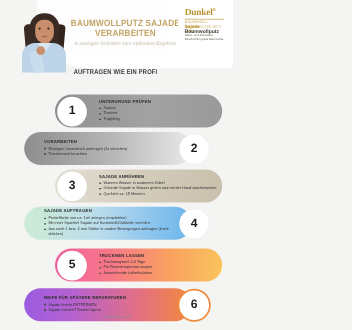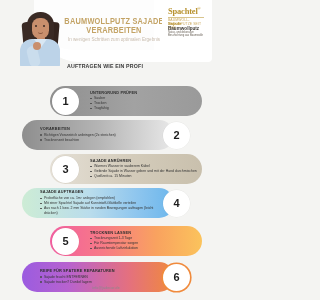--- a/index.html
+++ b/index.html
@@ -185,21 +185,21 @@
       <div class="ph-arm"></div>
       <div class="ph-hand"></div>
     </div>
 
     <div class="hdr-title">BAUMWOLLPUTZ SAJADE VERARBEITEN</div>
     <div class="hdr-sub">In wenigen Schritten zum optimalen Ergebnis</div>
     <div class="hdr-kicker">AUFTRAGEN WIE EIN PROFI</div>
   </div>
 
   <div class="logo-card">
-    <div class="logo-mark"><span>Spachtel</span><sup>®</sup></div>
+    <div class="logo-mark"><span>Dunkel</span><sup>®</sup></div>
     <div class="logo-rule"></div>
     <div class="logo-tag">BAUMWOLL-DEKORPUTZE SEIT 1986</div>
     <div class="logo-line1">Sajade</div>
     <div class="logo-line2">Baumwollputz</div>
     <div class="logo-line3">Natur- und dekorative Beschichtung aus Baumwolle</div>
   </div>
 
   <div class="steps">
 
     <div class="step s1" style="top:0px">

